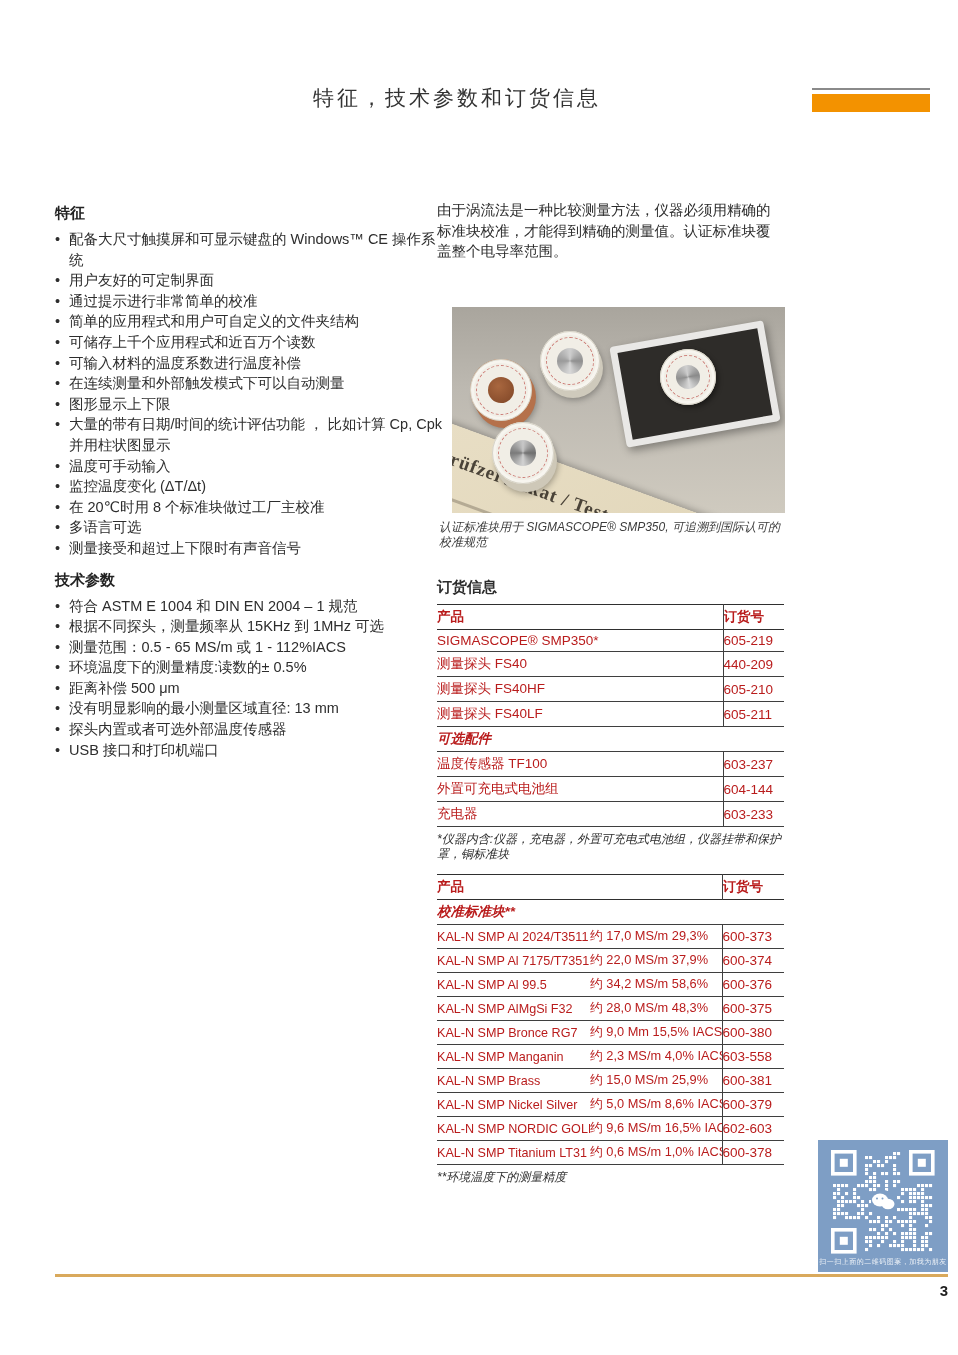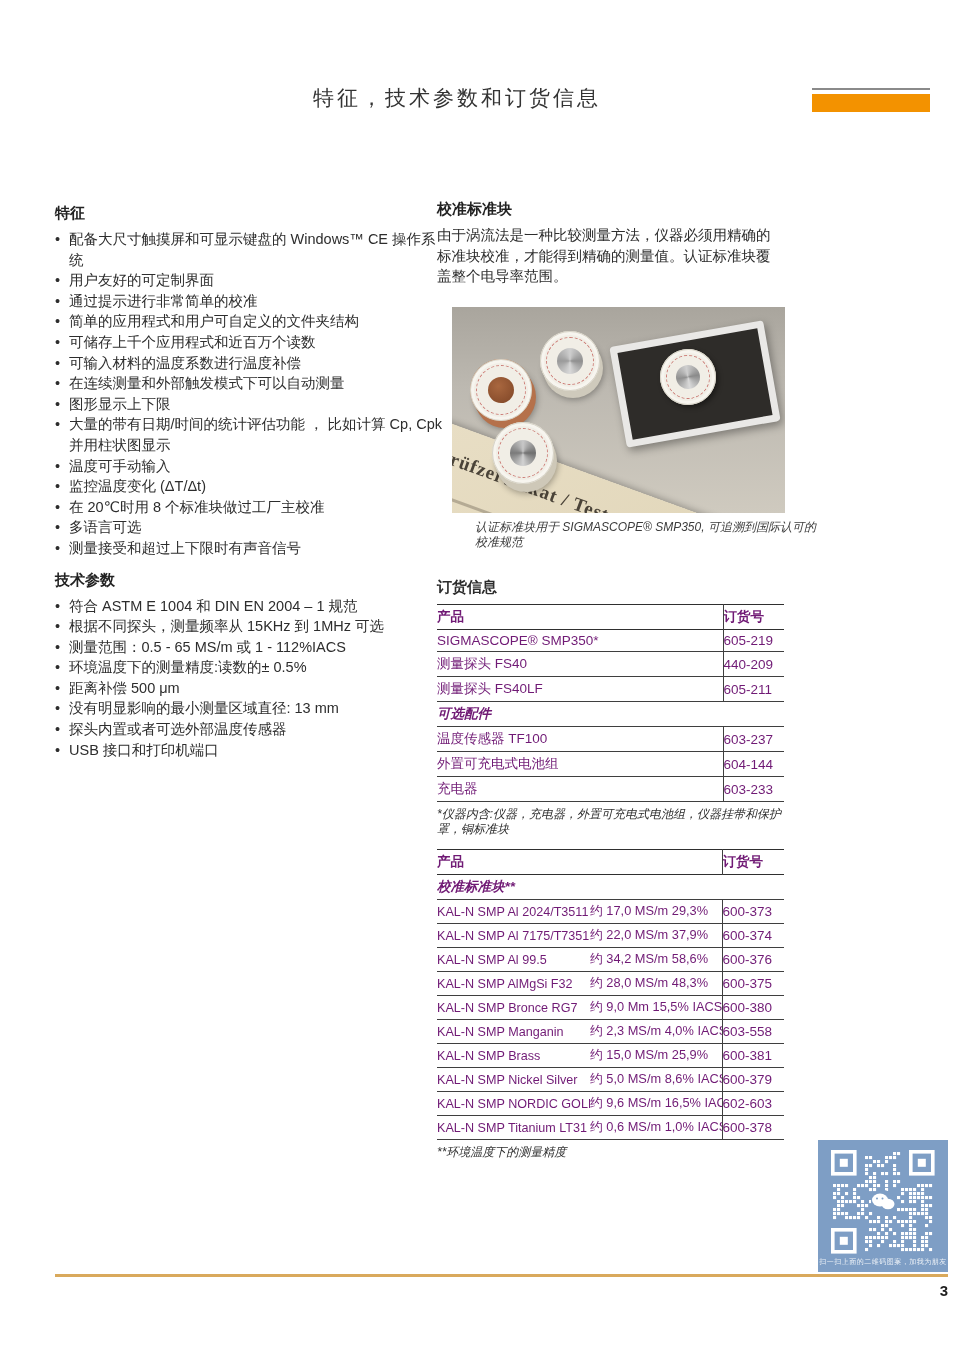--- a/index.html
+++ b/index.html
@@ -52,26 +52,26 @@
   .disc .redring{position:absolute;inset:6px;border-radius:50%;border:1.5px dashed rgba(178,48,42,.6);}
   .disc .core{position:absolute;border-radius:50%;}
   .case{
     position:absolute;left:165px;top:26px;width:142px;height:88px;
     transform:rotate(-10deg);
     background:#2e2c29;border:7px solid #e9e8e6;border-radius:4px;
     box-shadow:2px 4px 8px rgba(0,0,0,.35);
   }
   .photo-caption{
     position:absolute;left:2px;top:320px;width:344px;
-    font-size:12px;font-style:italic;line-height:15px;color:#3c3c3c;margin-left:36px;
+    font-size:12px;font-style:italic;line-height:15px;color:#3c3c3c;
   }
   
   .ordering{position:absolute;left:437px;top:578px;width:347px;}
   h3.order-sec{font-size:15px;font-weight:bold;margin:0 0 7px 0;}
-  table.otable{border-collapse:collapse;width:347px;table-layout:fixed;font-size:13.5px;color:#701a75;}
+  table.otable{border-collapse:collapse;width:347px;table-layout:fixed;font-size:13.5px;color:#b91c1c;}
   table.otable th,table.otable td{padding:3px 2px 3px 0;height:15px;vertical-align:middle;text-align:left;font-weight:normal;white-space:nowrap;overflow:hidden;}
   table.otable th{font-weight:bold;}
   table.otable tr{border-bottom:1px solid #3f3f3f;}
   table.otable tr.head{border-top:1.5px solid #2f2f2f;border-bottom:1.5px solid #2f2f2f;}
   td.vsep,th.vsep{border-right:1px solid #3f3f3f;}
   td.ordno,th.ordno{padding-left:7px;}
   tr.subhead td{font-weight:bold;font-style:italic;}
   .footnote{font-size:12px;font-style:italic;line-height:15px;margin:5px 0 12px 0;color:#2d2d2d;}
   
   .qr-box{
@@ -125,21 +125,20 @@
         <li>环境温度下的测量精度:读数的± 0.5%</li>
         <li>距离补偿 500 μm</li>
         <li>没有明显影响的最小测量区域直径: 13 mm</li>
         <li>探头内置或者可选外部温度传感器</li>
         <li>USB 接口和打印机端口</li>
       </ul>
     </div>
   </div>
 
   <div class="col-right">
-    <h3 class="sec">校准标准块</h3>
     <p class="cal-body">由于涡流法是一种比较测量方法，仪器必须用精确的标准块校准，才能得到精确的测量值。认证标准块覆盖整个电导率范围。</p>
 
     <div class="photo">
       <div class="paper">
         <div class="tline" style="left:20px;top:70px;width:300px;"></div>
         <div class="tline" style="left:14px;top:84px;width:330px;"></div>
         <div class="tline" style="left:10px;top:98px;width:340px;"></div>
         <div class="tline" style="left:8px;top:112px;width:335px;"></div>
 
         <div class="cert-title">Prüfzertifikat / Test Certificate</div>
@@ -187,20 +186,24 @@
         <th class="vsep">产品</th>
         <th class="ordno">订货号</th>
       </tr>
       <tr>
             <td class="vsep">SIGMASCOPE® SMP350*</td>
             <td class="ordno">605-219</td>
           </tr>
       <tr>
             <td class="vsep">测量探头 FS40</td>
             <td class="ordno">440-209</td>
+          </tr>
+      <tr>
+            <td class="vsep">测量探头 FS40HF</td>
+            <td class="ordno">605-210</td>
           </tr>
       <tr>
             <td class="vsep">测量探头 FS40LF</td>
             <td class="ordno">605-211</td>
           </tr>
       <tr class="subhead">
             <td colspan="2">可选配件</td>
           </tr>
       <tr>
             <td class="vsep">温度传感器 TF100</td>

